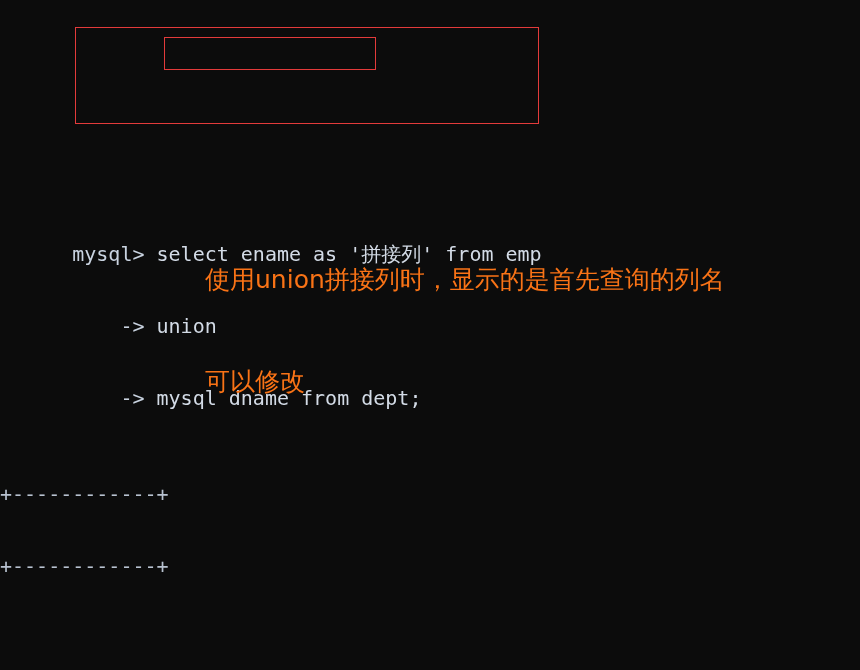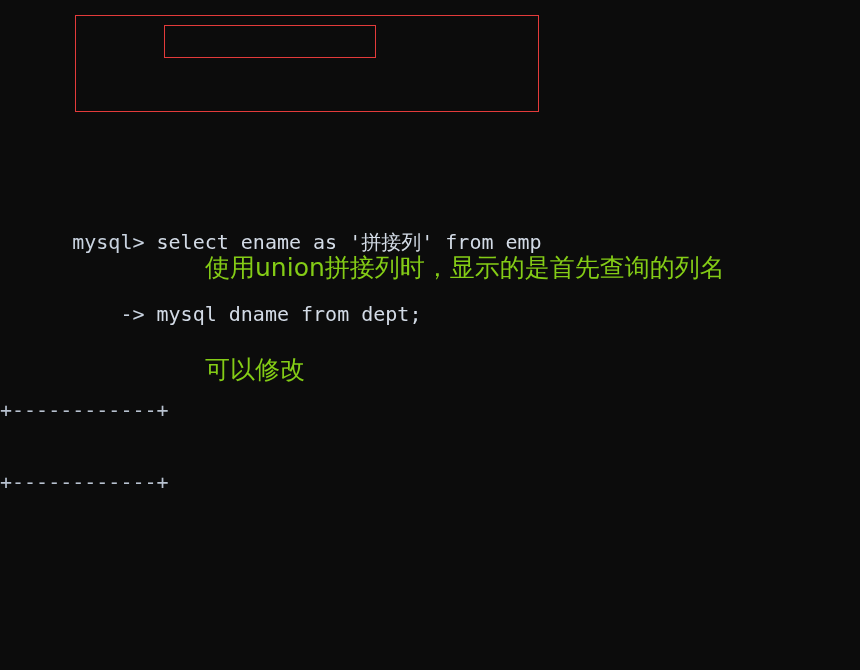--- a/index.html
+++ b/index.html
@@ -7,20 +7,21 @@
     padding: 0;
     background: #0c0c0c;
   }
   #screen {
     position: relative;
     width: 860px;
     height: 654px;
     background: #0c0c0c;
     overflow: hidden;
     font-family: "DejaVu Serif", "Liberation Serif", serif;
+    margin-top: 12px;
   }
   
   .term {
     position: absolute;
     left: 0;
     top: 0;
     width: 860px;
     font-family: "DejaVu Sans Mono", "Liberation Mono", monospace;
     font-size: 20px;
     line-height: 24px;
@@ -49,41 +50,44 @@
     pointer-events: none;
   }
   #stmt-box  { left: 75px;  top: 15px; width: 464px; height: 97px; }
   #alias-box { left: 164px; top: 25px; width: 212px; height: 33px; }
 
   
   .note {
     position: absolute;
     left: 205px;
     top: 183px;
-    color: #84cc16;
+    color: #f97316;
     font-family: "DejaVu Sans", "Liberation Sans", sans-serif;
     font-size: 25px;
     line-height: 34px;
     white-space: pre;
     font-weight: 400;
   }
 </style>
 </head>
 <body>
 
 <div id="screen">
 
   <div class="term">
 
     
     <div class="line cut"></div>
 
     
     <div class="line" style="margin-top:4px;">
       <span class="prompt">mysql&gt;</span><span class="cell"> select ename as '拼接列' from emp</span>
+    </div>
+    <div class="line">
+      <span class="prompt">    -&gt;</span><span class="cell"> union</span>
     </div>
     <div class="line">
       <span class="prompt">    -&gt;</span><span class="cell"> mysql dname from dept;</span>
     </div>
 
     
     <div class="line rule">+------------+</div>
     <div class="line rule">+------------+</div>
 
     

